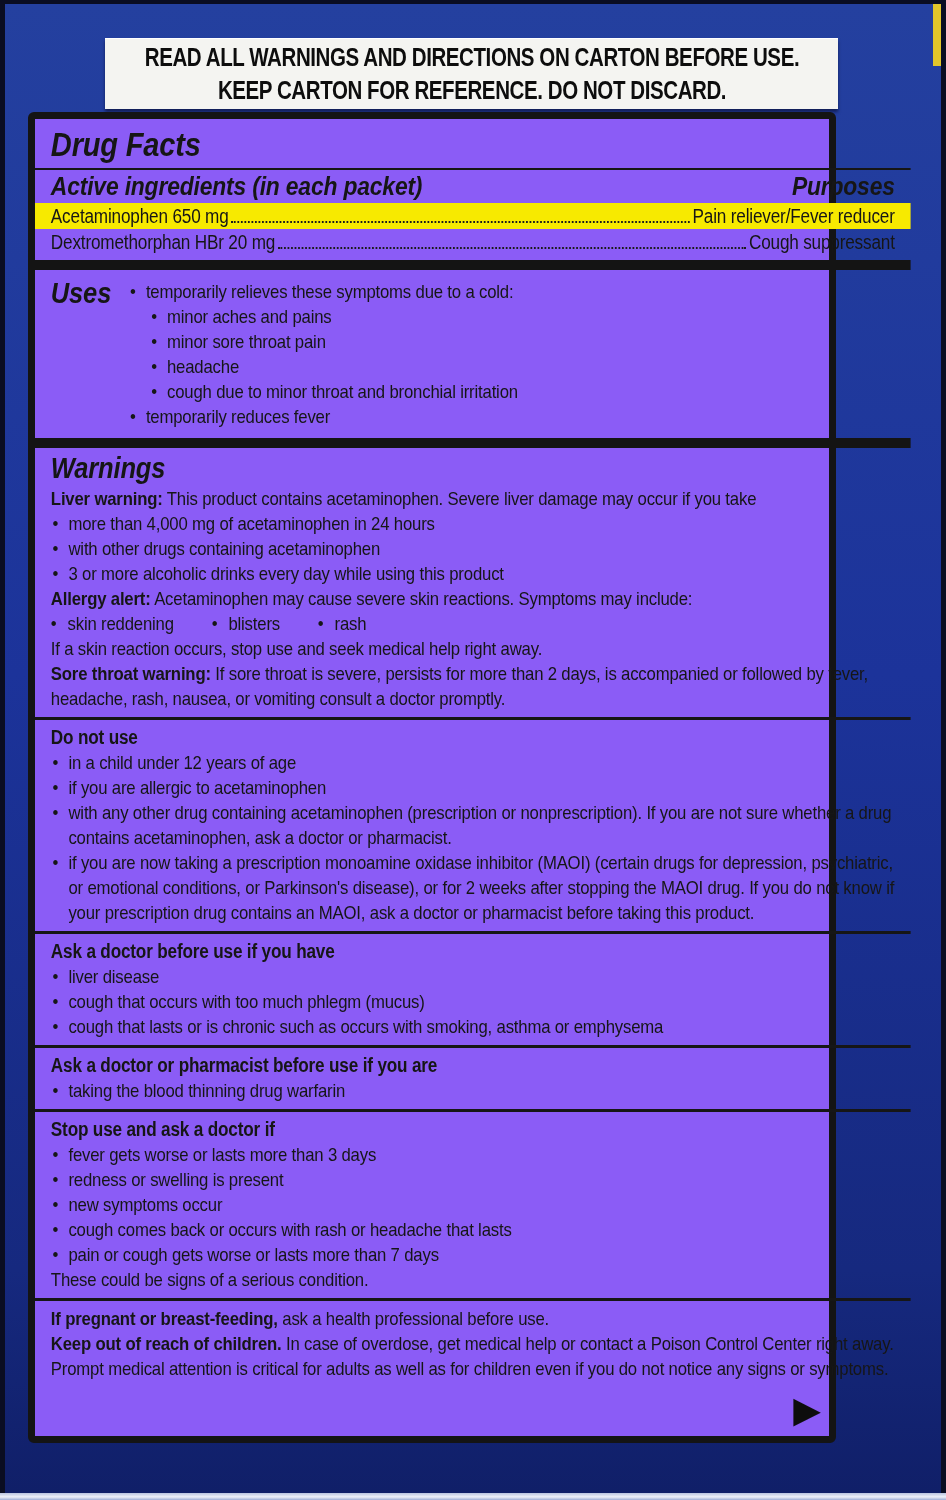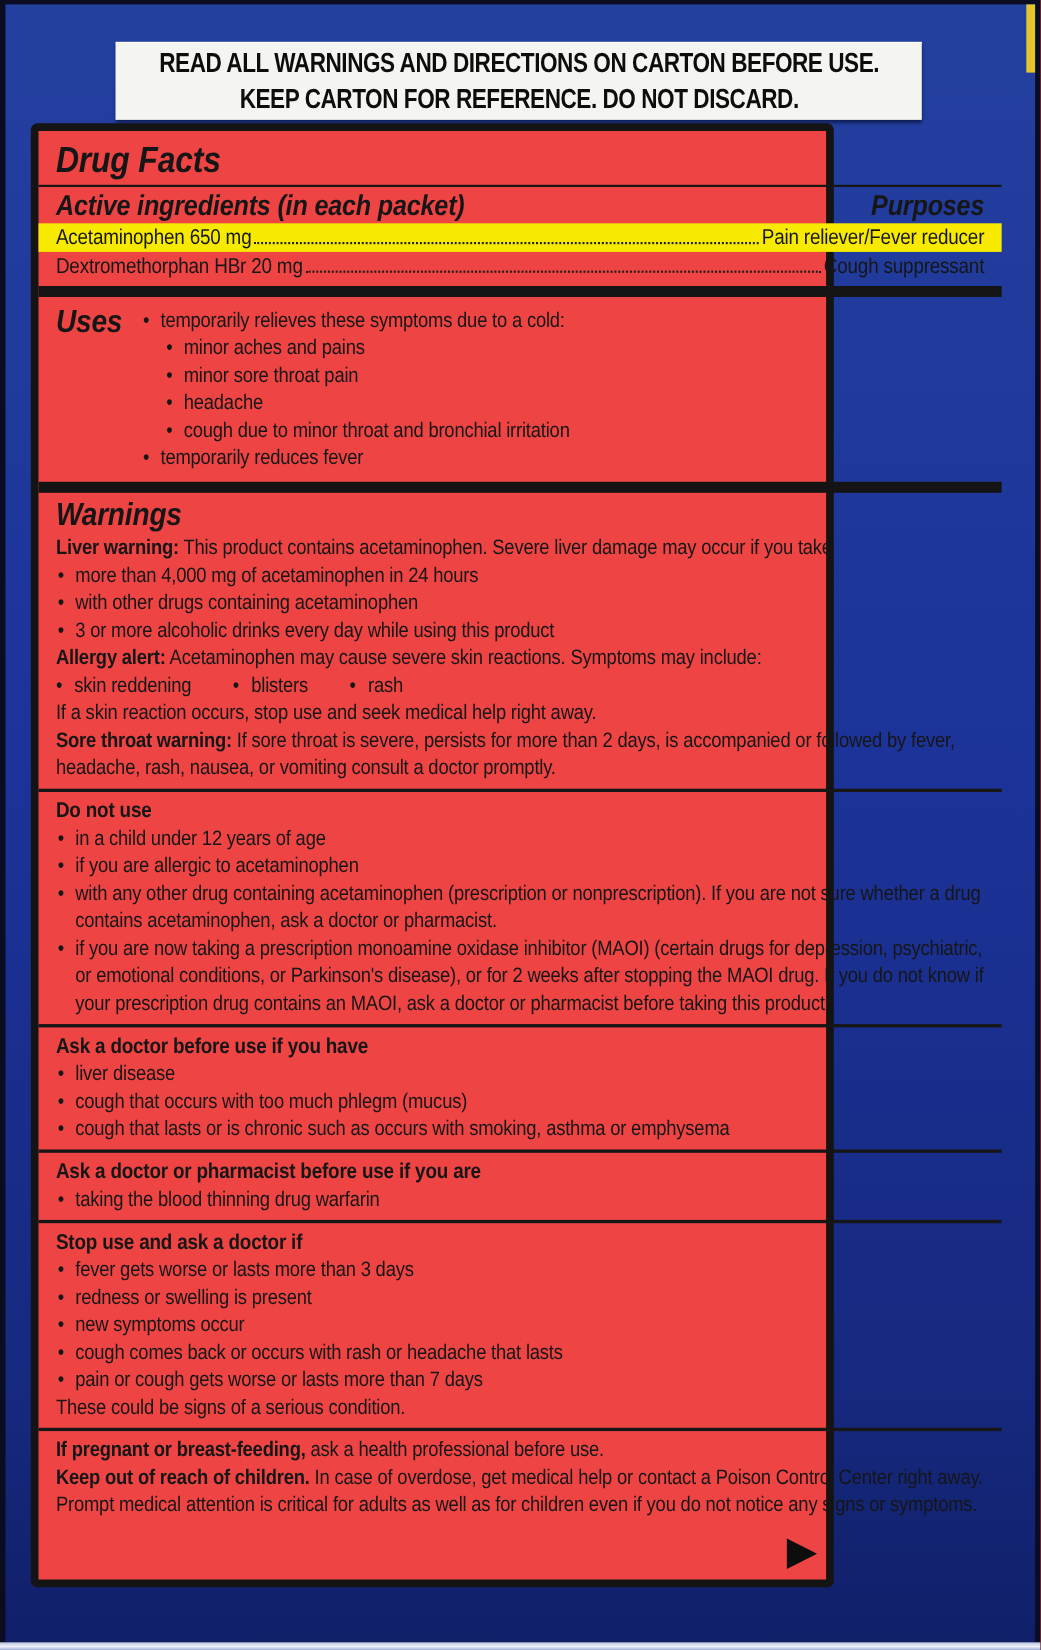--- a/index.html
+++ b/index.html
@@ -32,22 +32,22 @@
     display: flex; flex-direction: column; justify-content: center; align-items: center;
   }
   .notice-line {
     width: 920px; text-align: center;
     font-weight: bold; font-size: 25px; line-height: 33px; color: #0d0d0d;
     letter-spacing: -0.5px;
     transform: scaleX(0.82);
   }
   
   .panel {
-    position: absolute; left: 28px; top: 112px; width: 730px; min-height: 1331px;
-    background: #ef4444;
+    position: absolute; left: 28px; top: 112px; width: 808px; min-height: 1331px;
+    background: #8b5cf6;
     border: 7px solid #141414; border-radius: 6px;
   }
   .cn {
     width: 995px;
     transform: scaleX(0.88); transform-origin: 0 0;
     font-size: 19px; line-height: 25px; letter-spacing: -0.2px;
   }
   .pad { padding-left: 18px; padding-right: 18px; }
   .df-title { font-style: italic; font-weight: bold; font-size: 33px; line-height: 38px; padding: 7px 18px 2px; }
   .hr1 { height: 2px; background: #161616; margin-top: 2px; }

